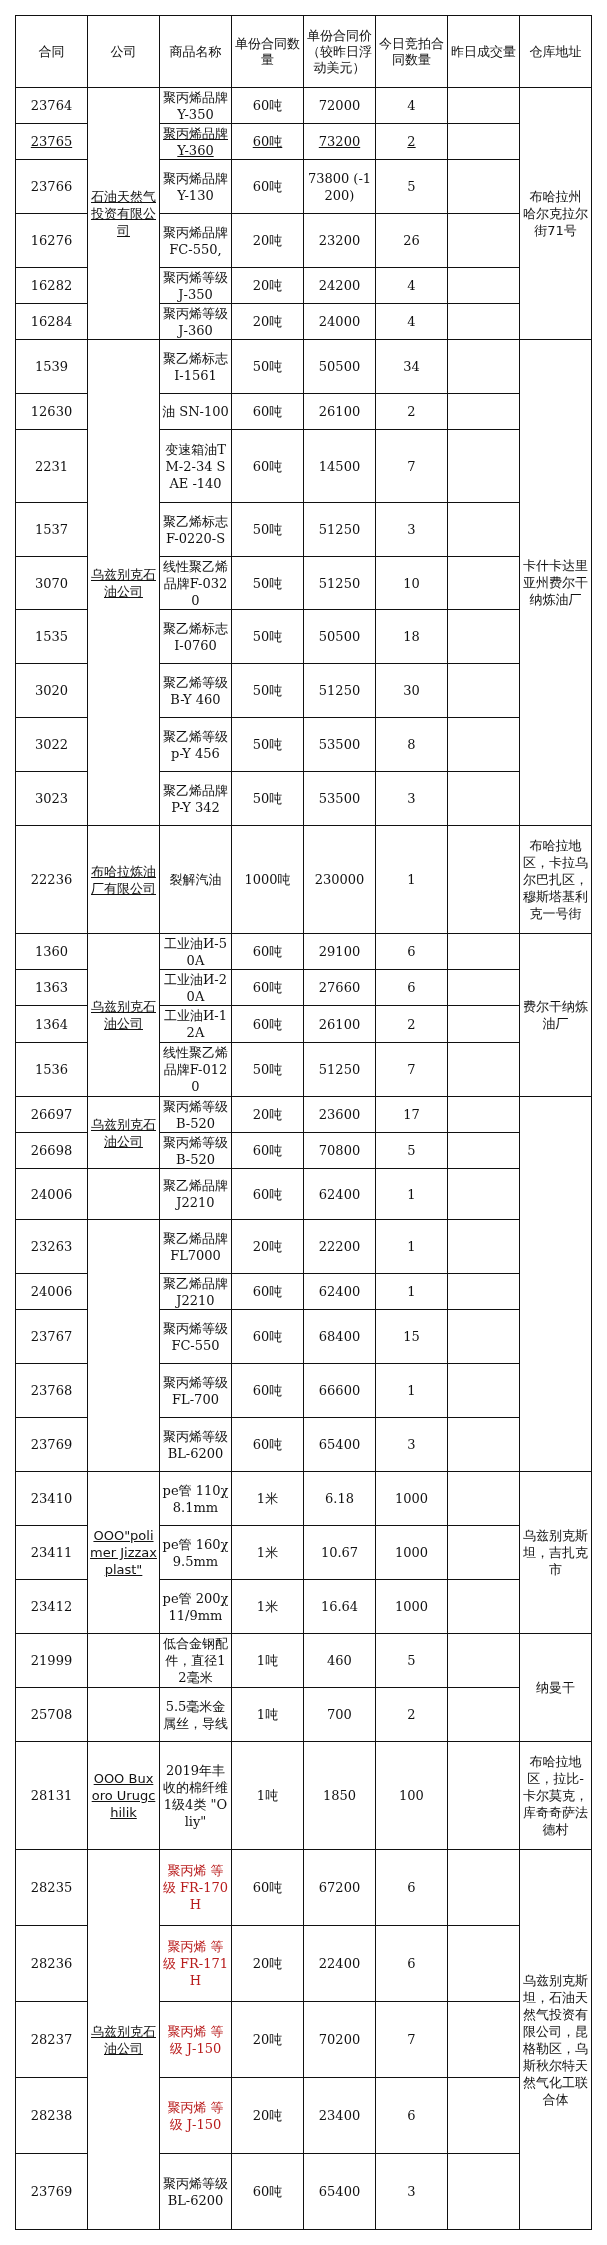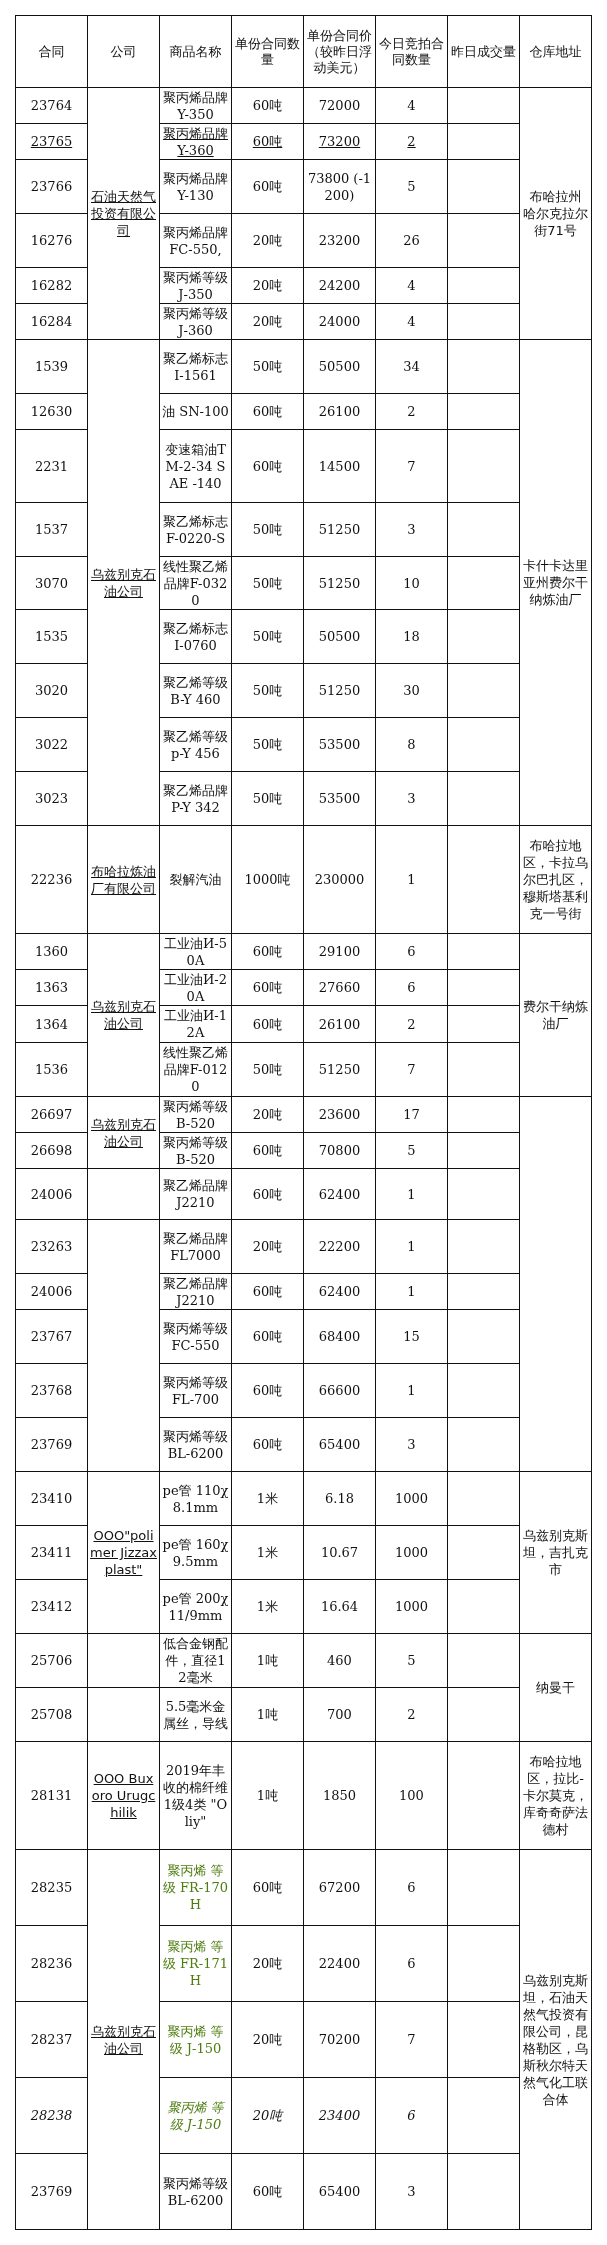--- a/index.html
+++ b/index.html
@@ -9,21 +9,21 @@
                       table-layout: fixed; width: 577px; }
     table.contracts col { width: 72px; }
     table.contracts td, table.contracts th {
       border: 1.2px solid #111; padding: 0 2px; text-align: center; vertical-align: middle;
       font-size: 13px; line-height: 17px; font-weight: normal; overflow: hidden;
       word-break: break-all; }
     table.contracts th { font-family: "DejaVu Sans", "Liberation Sans", sans-serif; font-size: 13px; line-height: 16px; }
     td.product { line-height: 16px; }
     td.addr { font-family: "DejaVu Sans", "Liberation Sans", sans-serif; }
     td.company { font-family: "DejaVu Sans", "Liberation Sans", sans-serif; text-decoration: underline; }
-    td.gray { color: #4d7c0f; }
+    td.gray { color: #b91c1c; }
   </style>
 </head>
 <body>
 
 <table class="contracts">
   <colgroup>
       <col>
       <col>
       <col>
       <col>
@@ -301,21 +301,21 @@
       </tr>
       <tr style="height: 54px;">
         <td>23412</td>
         <td class="product">pe管 200χ 11/9mm</td>
         <td>1米</td>
         <td>16.64</td>
         <td>1000</td>
         <td></td>
       </tr>
       <tr style="height: 54px;">
-        <td>25706</td>
+        <td>21999</td>
         <td class="company" rowspan="1"></td>
         <td class="product">低合金钢配件，直径12毫米</td>
         <td>1吨</td>
         <td>460</td>
         <td>5</td>
         <td></td>
         <td class="addr" rowspan="2">纳曼干</td>
       </tr>
       <tr style="height: 54px;">
         <td>25708</td>
@@ -355,21 +355,21 @@
         <td></td>
       </tr>
       <tr style="height: 76px;">
         <td>28237</td>
         <td class="product gray">聚丙烯 等级 J-150</td>
         <td>20吨</td>
         <td>70200</td>
         <td>7</td>
         <td></td>
       </tr>
-      <tr style="height: 76px; font-style: italic;">
+      <tr style="height: 76px;">
         <td>28238</td>
         <td class="product gray">聚丙烯 等级 J-150</td>
         <td>20吨</td>
         <td>23400</td>
         <td>6</td>
         <td></td>
       </tr>
       <tr style="height: 76px;">
         <td>23769</td>
         <td class="product">聚丙烯等级BL-6200</td>

